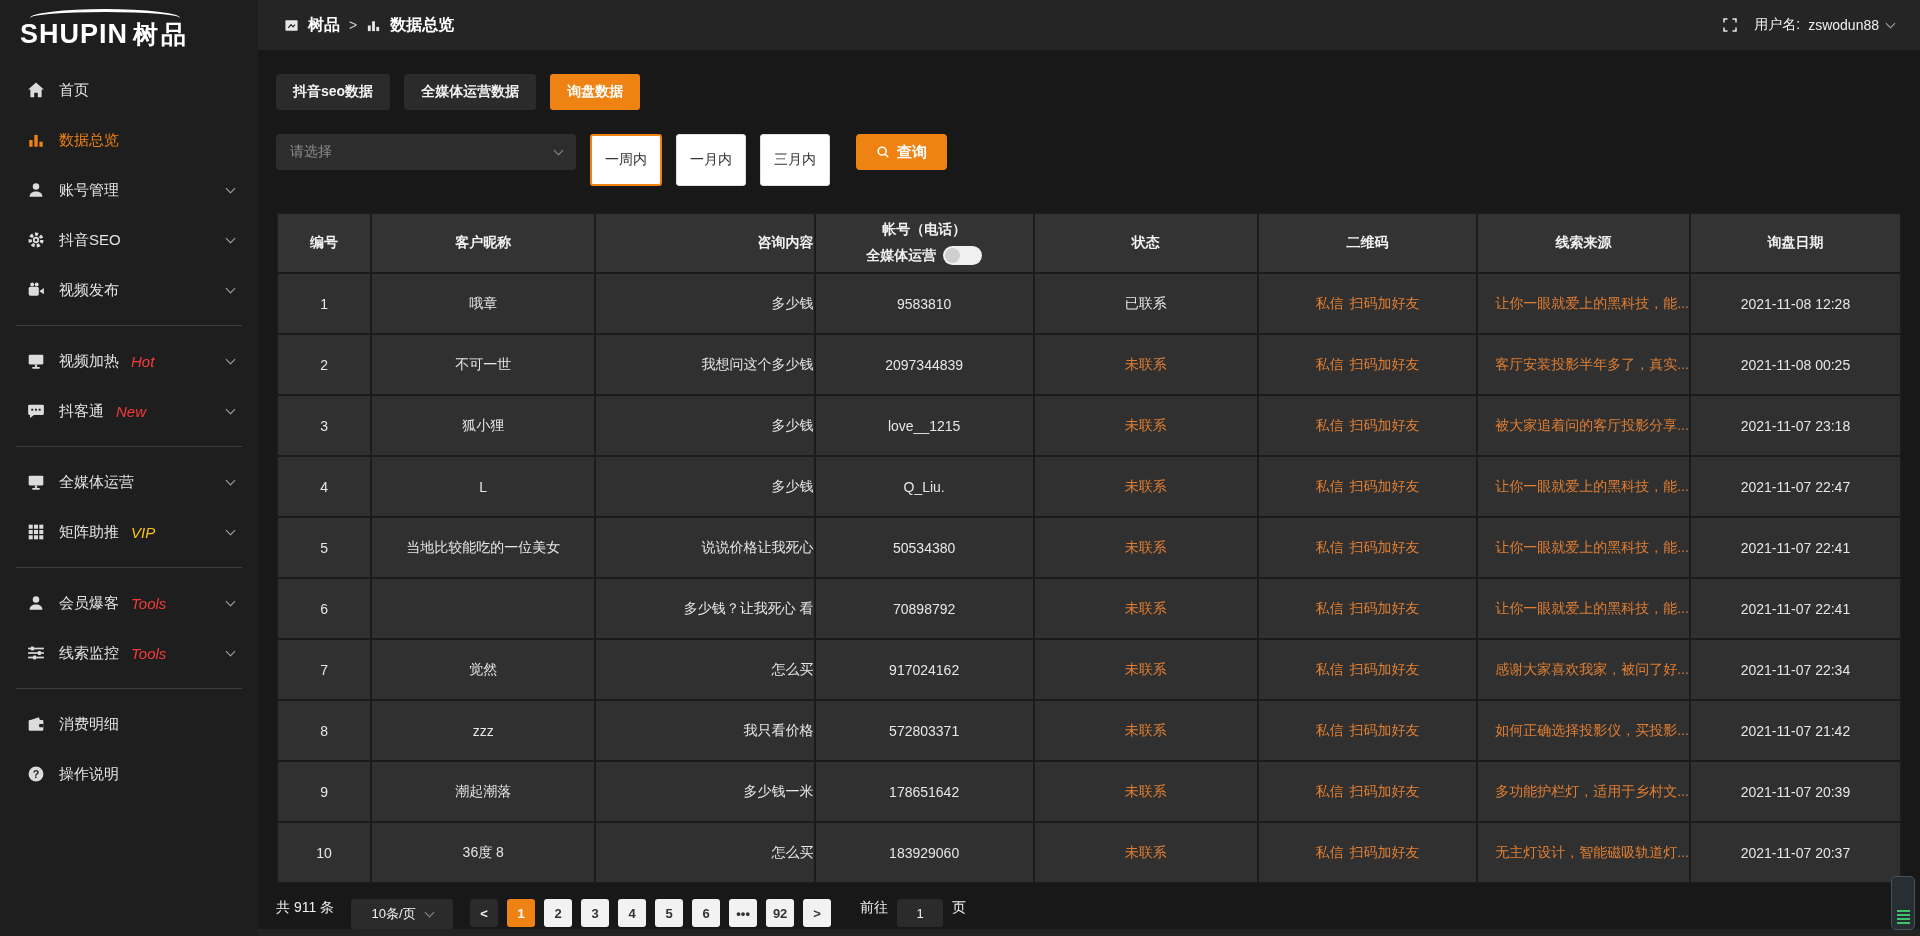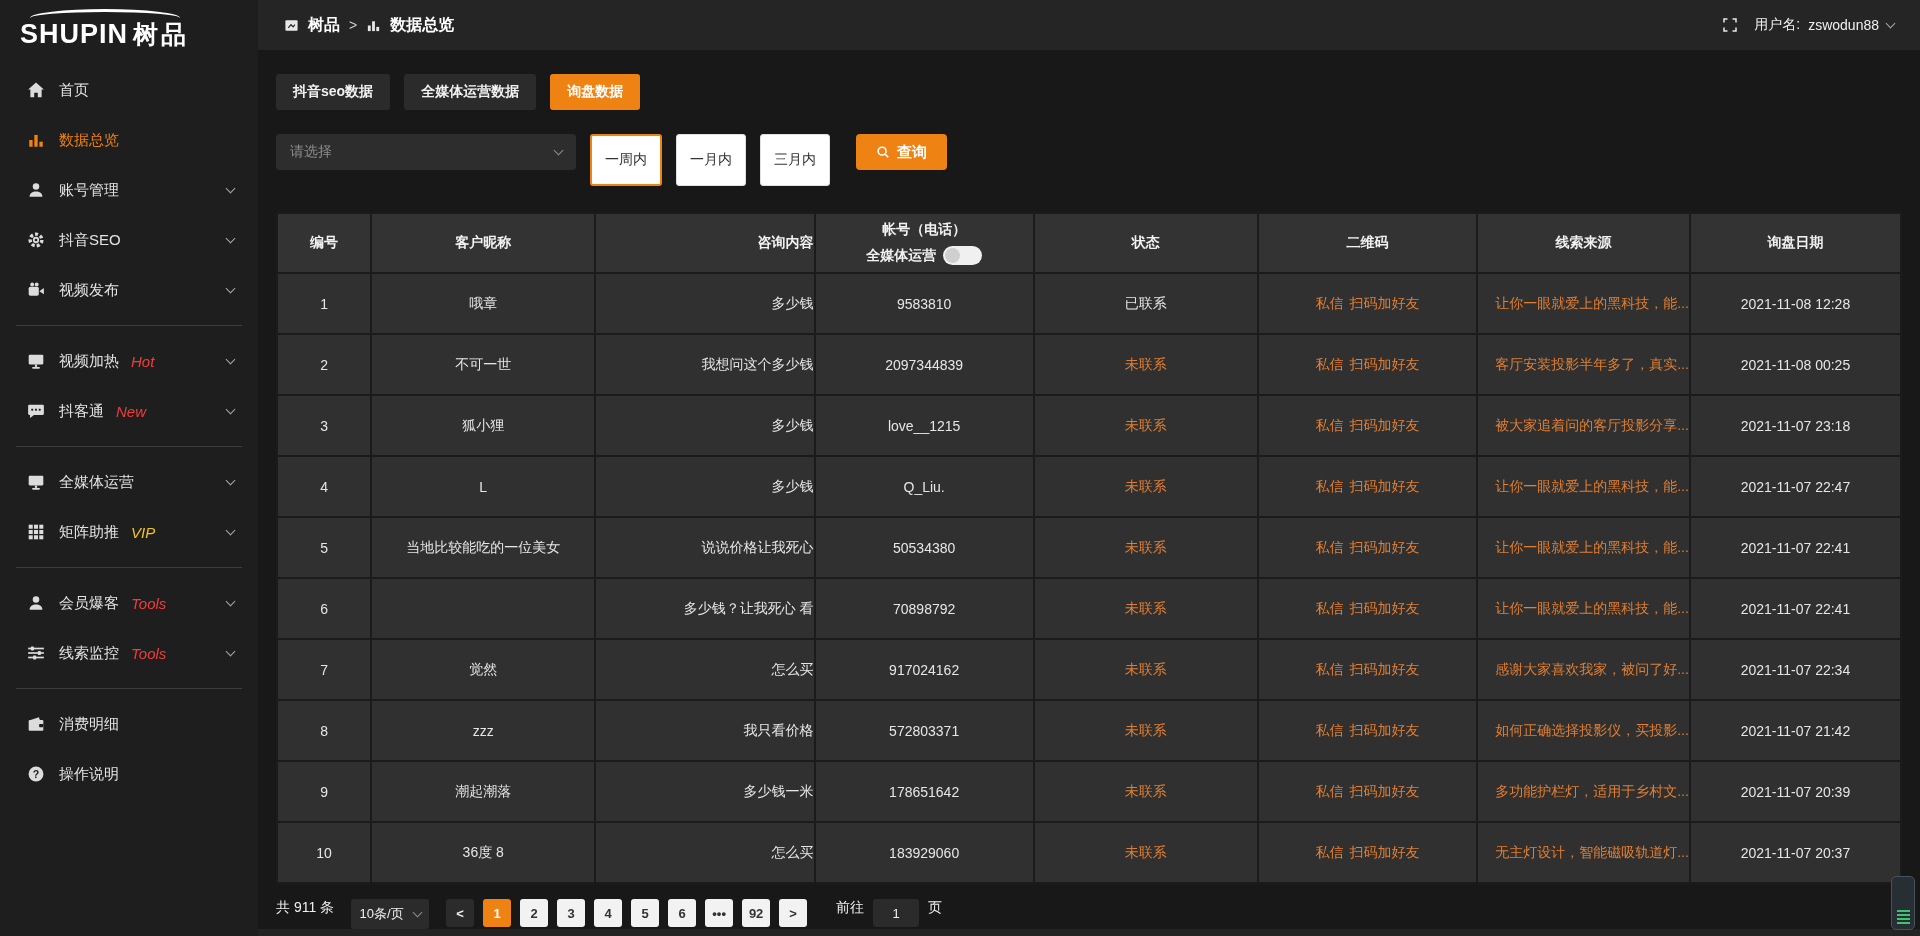--- a/index.html
+++ b/index.html
@@ -58,21 +58,21 @@
   td { height:61px; }
   th.al, td.al { text-align:right; padding-left:15px; }
   td.orange, .qr-link, .src-link { color:#e07e33; }
   .qr-link, .src-link { cursor:pointer; }
   .qr-link + .qr-link { margin-left:6px; }
   .acct-line2 { display:flex; align-items:center; justify-content:center; gap:7px; margin-top:7px; font-weight:bold; }
   .toggle { width:39px; height:19px; border-radius:10px; background:#f0f0f0; position:relative; cursor:pointer; display:inline-block; }
   .toggle .knob { position:absolute; left:2px; top:2px; width:15px; height:15px; border-radius:50%; background:#cfcfcf; }
   
   .pagination { display:flex; align-items:flex-start; gap:9px; margin-top:15px; font-size:14px; color:#f0f0f0; }
-  .psize { width:78px; height:30px; background:#2b2b2b; border-radius:3px; display:flex; align-items:center; justify-content:center; gap:10px; font-size:13px; cursor:pointer; margin:0 8px; }
+  .psize { width:102px; height:30px; background:#2b2b2b; border-radius:3px; display:flex; align-items:center; justify-content:center; gap:10px; font-size:13px; cursor:pointer; margin:0 8px; }
   .psize .chev { margin:0; border-color:#8c8c8c; margin-top:-3px; }
   .pbtn { min-width:28px; height:28px; padding:0 4px; border-radius:3px; display:flex; align-items:center; justify-content:center; background:#f2f2f2; color:#333; font-size:13px; font-weight:bold; cursor:pointer; }
   .pbtn.dark { background:#2b2b2b; color:#f0f0f0; }
   .pbtn.active { background:#ee8212; color:#fff; }
   .goto-label { margin-left:20px; }
   .goto-input { width:46px; height:28px; background:#2b2b2b; border:none; color:#f0f0f0; text-align:center; border-radius:3px; font-size:13px; }
   
   .footer { height:64px; background:#232323; display:flex; align-items:center; justify-content:center; font-size:15px; color:#e2e2e2; flex-shrink:0; }
   
   .float-widget { position:absolute; right:5px; bottom:6px; width:24px; height:54px; background:#272f35; border:1px solid #45535c; border-radius:5px; display:flex; flex-direction:column; justify-content:flex-end; align-items:center; padding-bottom:5px; gap:2px; }

